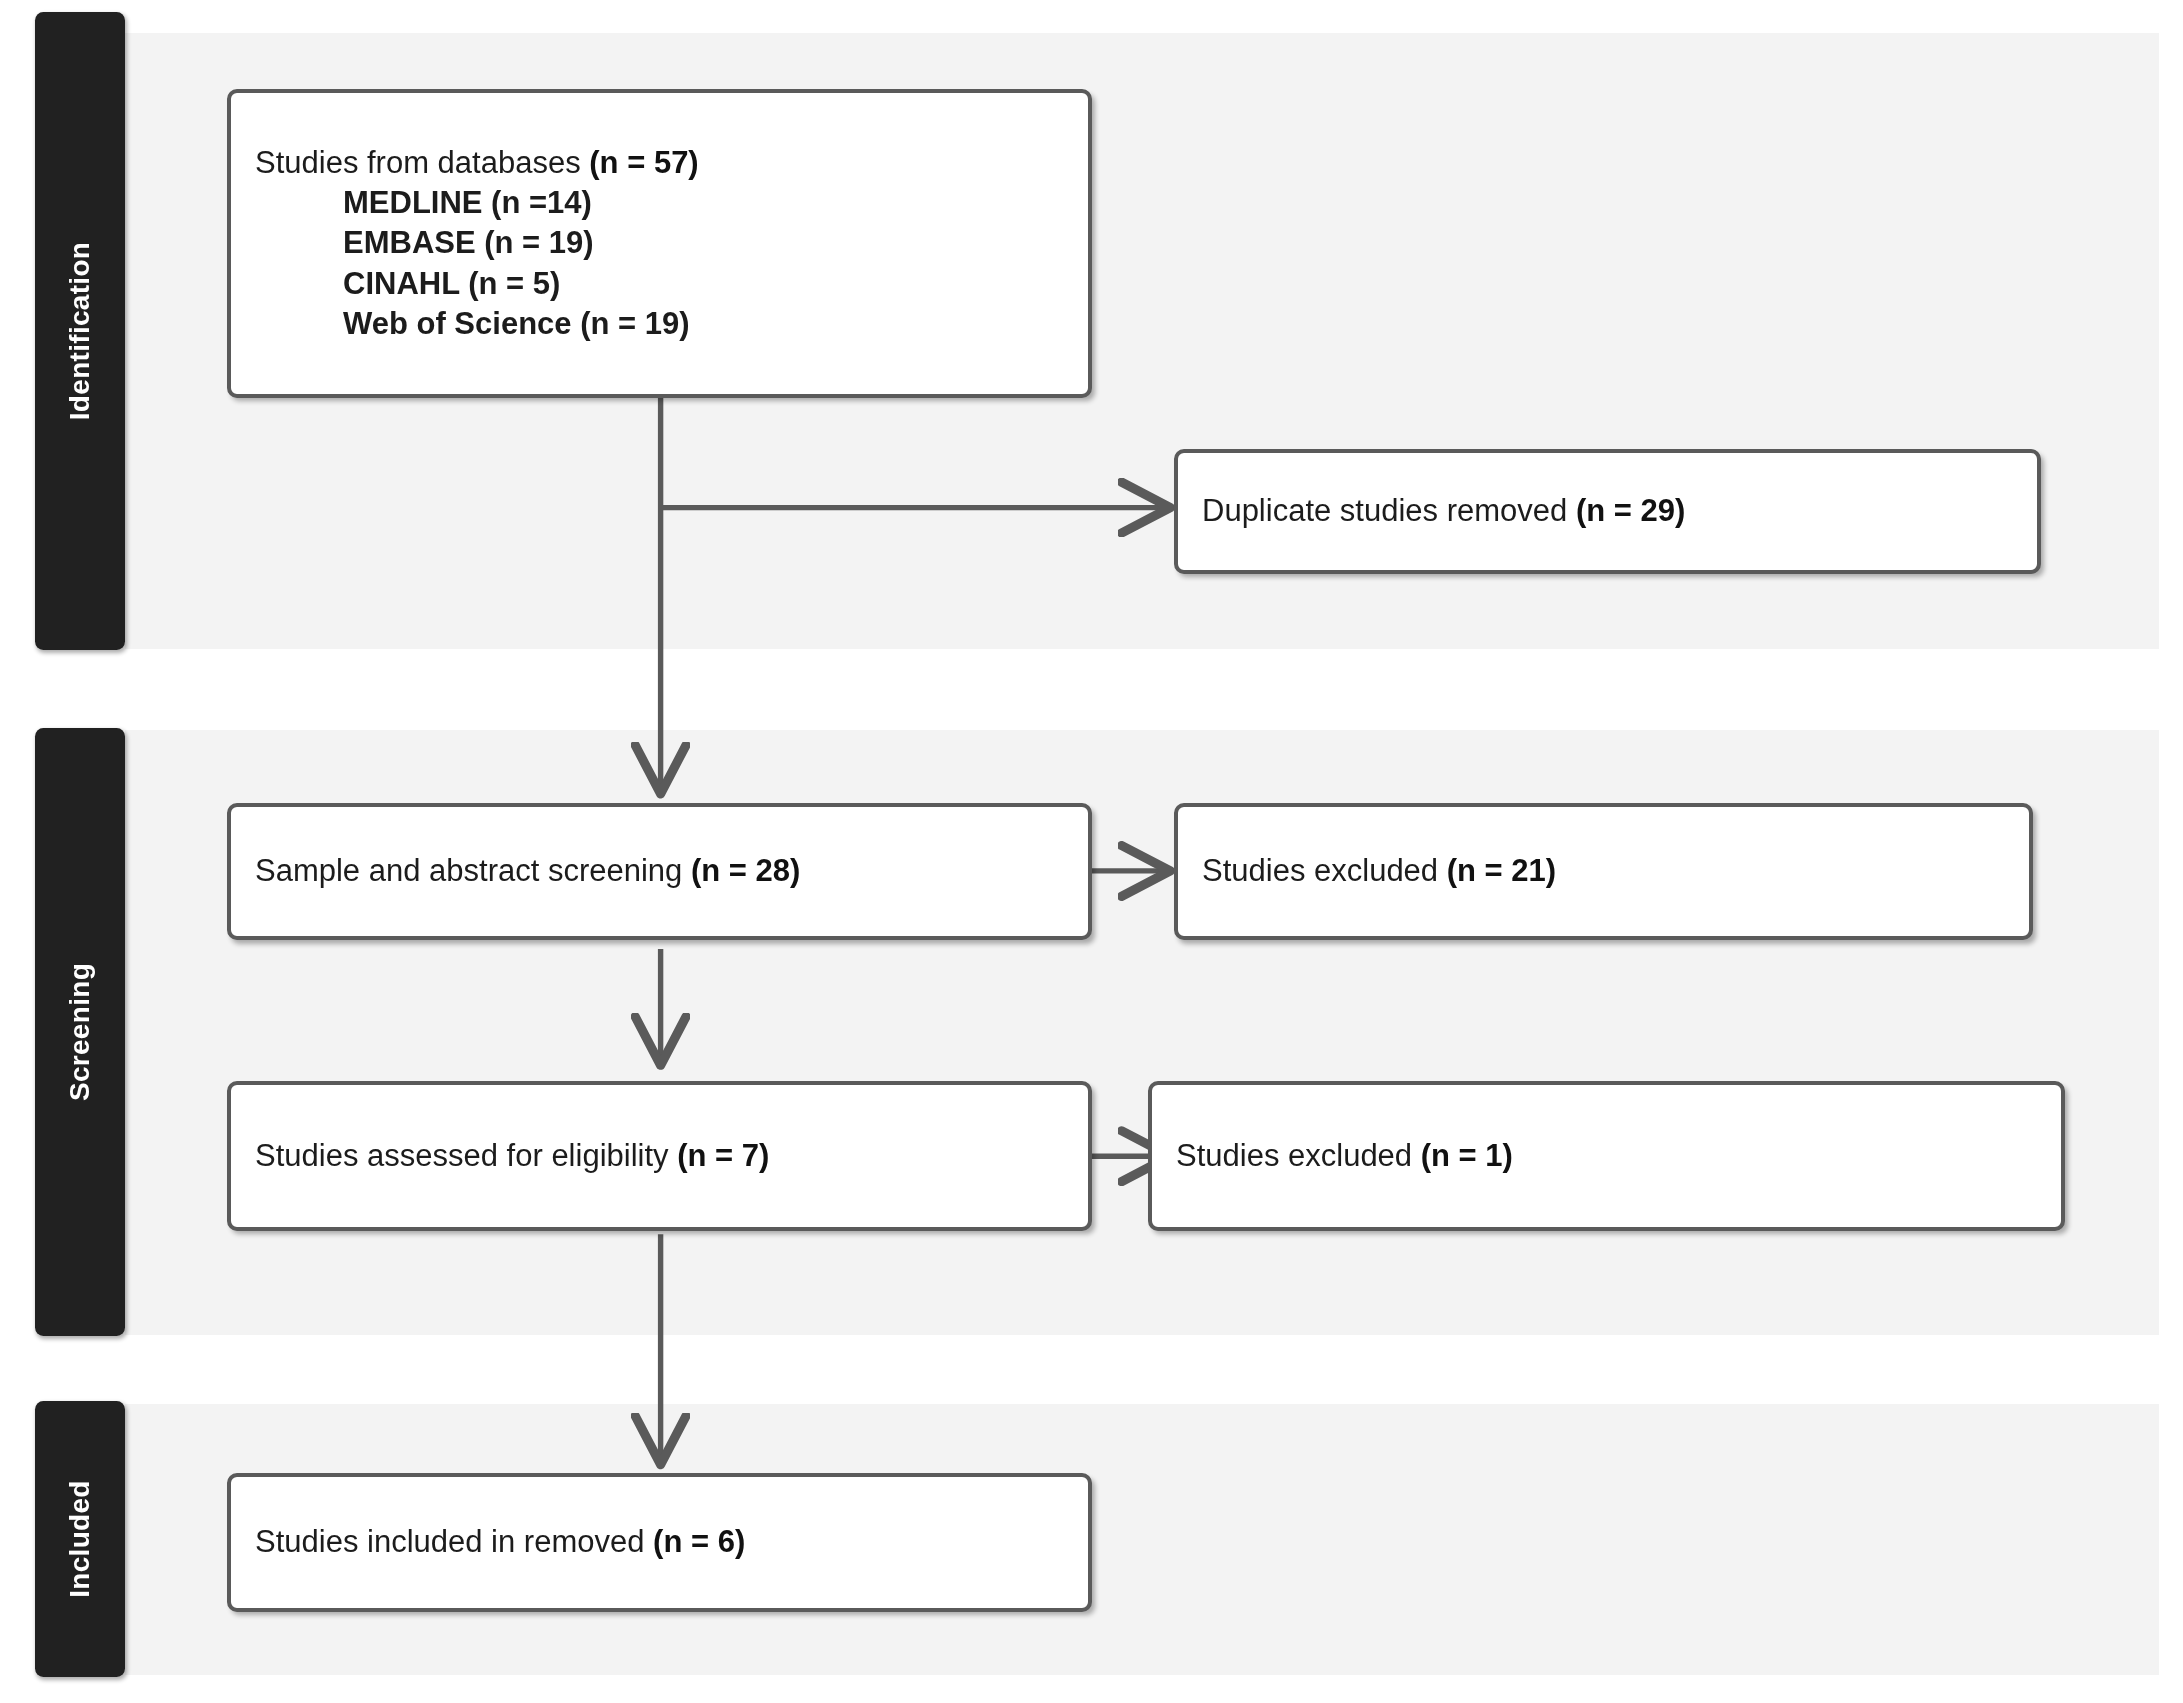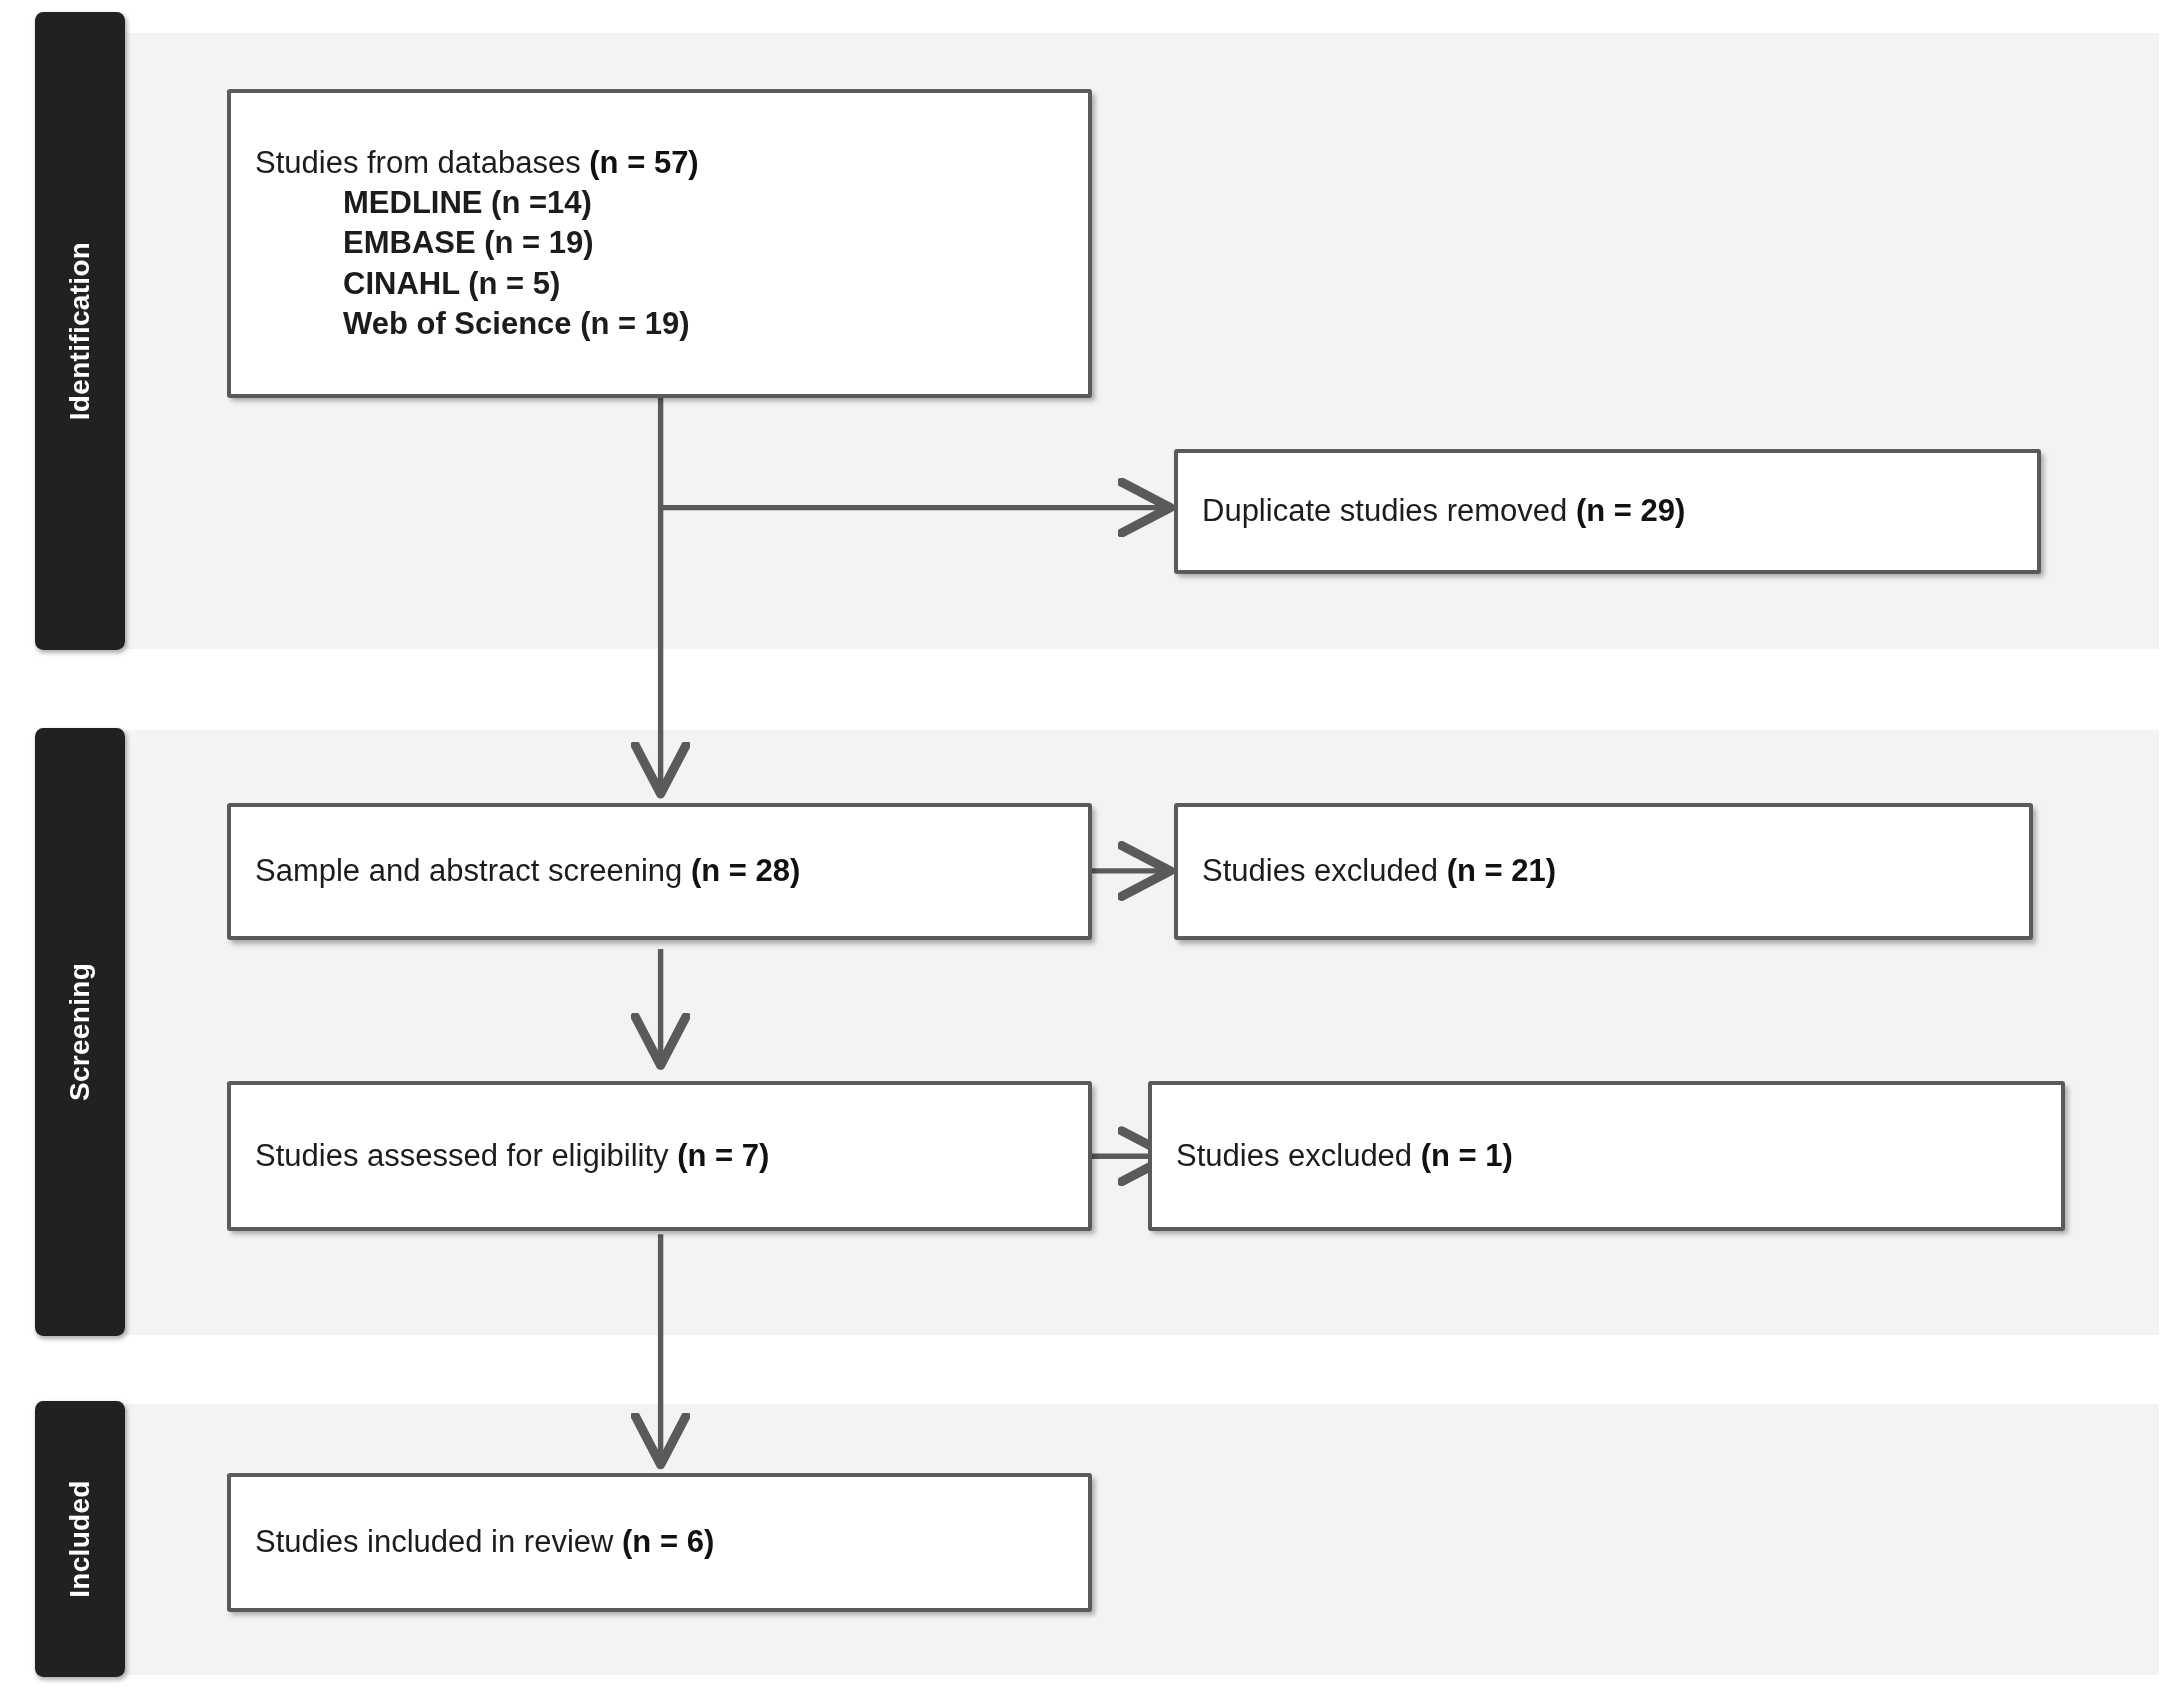--- a/index.html
+++ b/index.html
@@ -8,21 +8,21 @@
 
   .band{position:absolute;background:#f3f3f3;}
   .sidebar{position:absolute;background:#212121;border-radius:8.4px;
            box-shadow:1.8px 2.4px 4.2px rgba(0,0,0,.32);}
   .sidebar-label{position:absolute;left:50%;top:50%;
            transform:translate(-50%,-50%) rotate(-90deg);
            white-space:nowrap;color:#ffffff;font-weight:bold;
            font-size:28px;letter-spacing:0.3px;}
 
   .node{position:absolute;background:#ffffff;border:4.8px solid #5a5a5a;
-        border-radius:3px;box-sizing:border-box;
+        border-radius:10px;box-sizing:border-box;
         box-shadow:3.6px 4.2px 4.8px -1.2px rgba(0,0,0,.30);
         display:flex;flex-direction:column;justify-content:center;}
   .node .ln{font-size:31px;color:#1c1c1c;line-height:1.30;
             padding:0 24px;white-space:nowrap;}
   .node .ln.indent{padding-left:112px;}
   .node .ln b{font-weight:bold;color:#111;}
   .node .ln.bold{font-weight:bold;}
 
   svg.wires{position:absolute;left:0;top:0;width:2183px;height:1704px;
             pointer-events:none;}
@@ -99,16 +99,16 @@
 </div>
 
 <div class="node" style="left:1148px;top:1081px;width:917px;height:150px;">
   <div class="ln">
     <span>Studies excluded </span><b>(n = 1)</b>
   </div>
 </div>
 
 <div class="node" style="left:227px;top:1473px;width:865px;height:139px;">
   <div class="ln">
-    <span>Studies included in review </span><b>(n = 6)</b>
+    <span>Studies included in removed </span><b>(n = 6)</b>
   </div>
 </div>
 
 
 </body></html>

